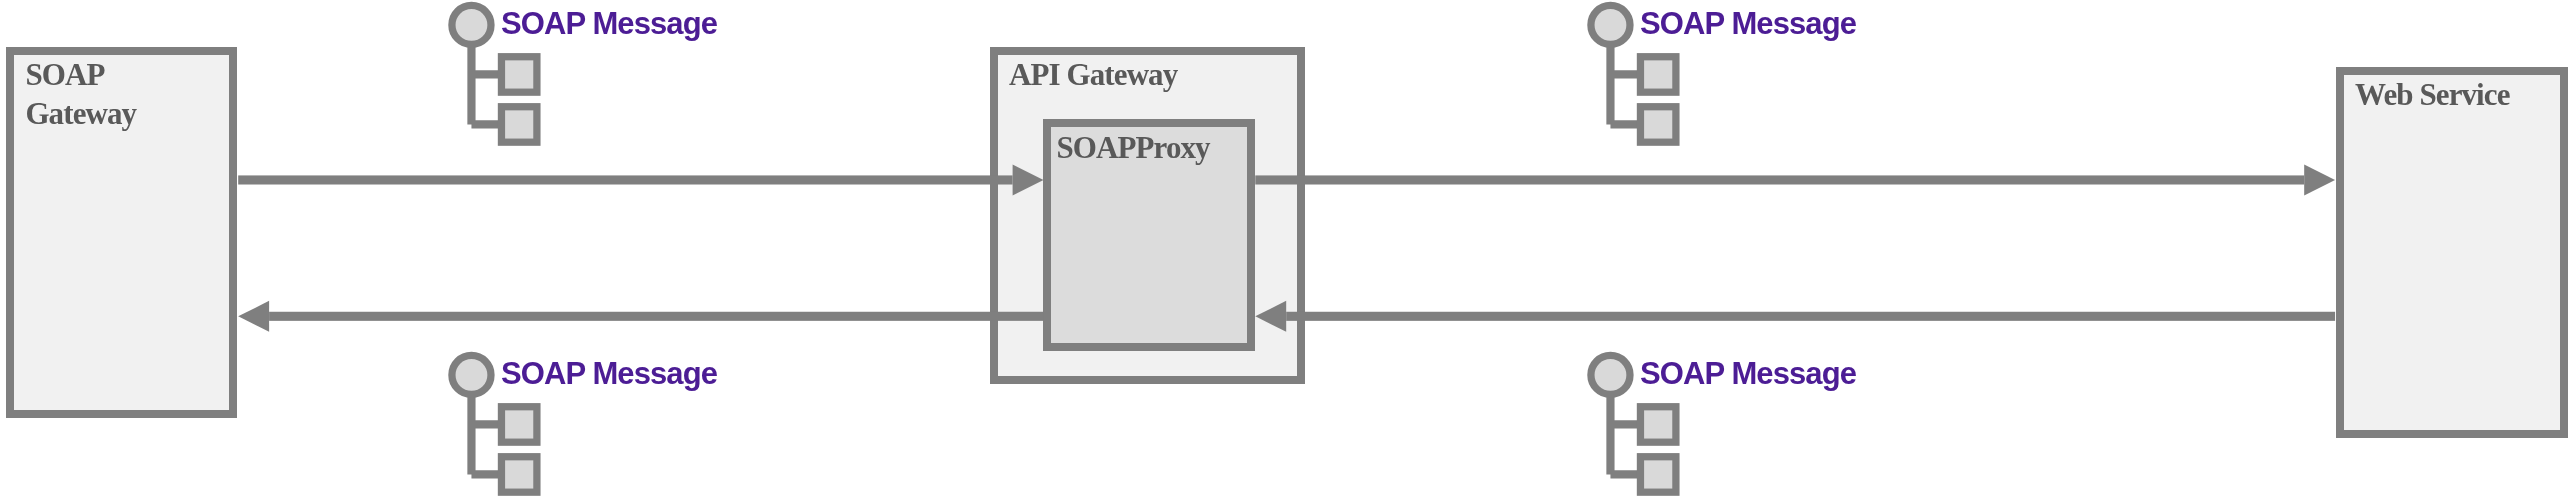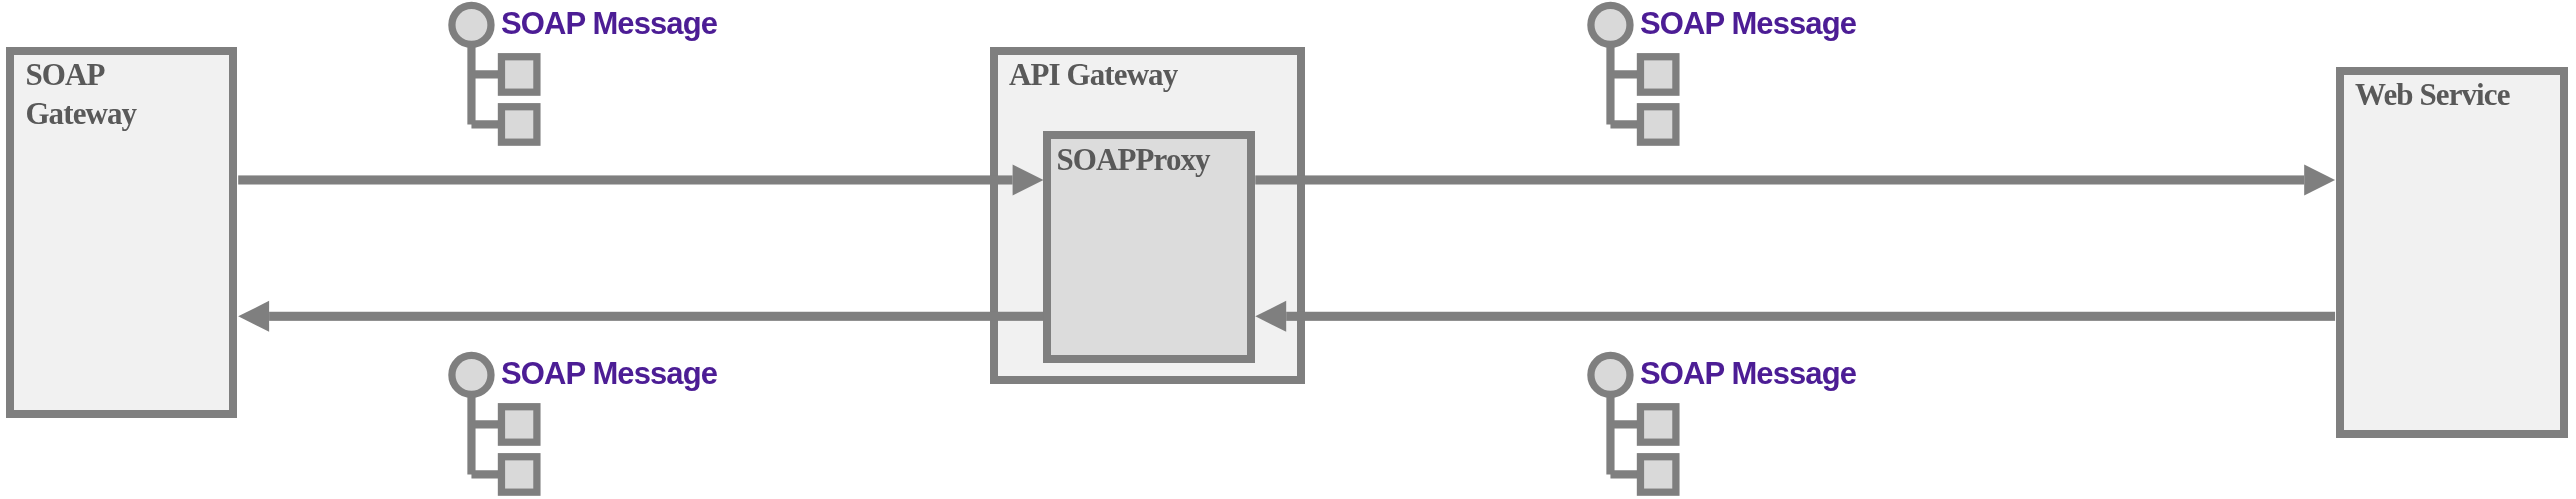--- a/index.html
+++ b/index.html
@@ -50,21 +50,21 @@
 
   <div class="node" style="left:6.4px; top:47px; width:231px; height:371px;">
     <div class="box-label" style="left:11px; top:0;">
       <span>SOAP</span><br>
       <span>Gateway</span>
     </div>
   </div>
 
   <div class="node" style="left:990px; top:47px; width:315px; height:337px;">
     <div class="box-label" style="left:11px; top:0;">API Gateway</div>
-    <div class="node node--proxy" style="left:45px; top:76px; width:212px; height:232px;">
+    <div class="node node--proxy" style="left:45px; top:64px; width:212px; height:232px;">
       <div class="box-label" style="left:5.5px; top:0.9px;">SOAPProxy</div>
     </div>
   </div>
 
   <div class="node" style="left:2336px; top:47px; width:232px; height:371px;margin-top:20px;">
     <div class="box-label" style="left:11px; top:0;">Web Service</div>
   </div>
 
   <div class="msg-group" style="left:446px; top:0.9px;">
     <svg width="100" height="146" viewBox="0 0 110 160">

